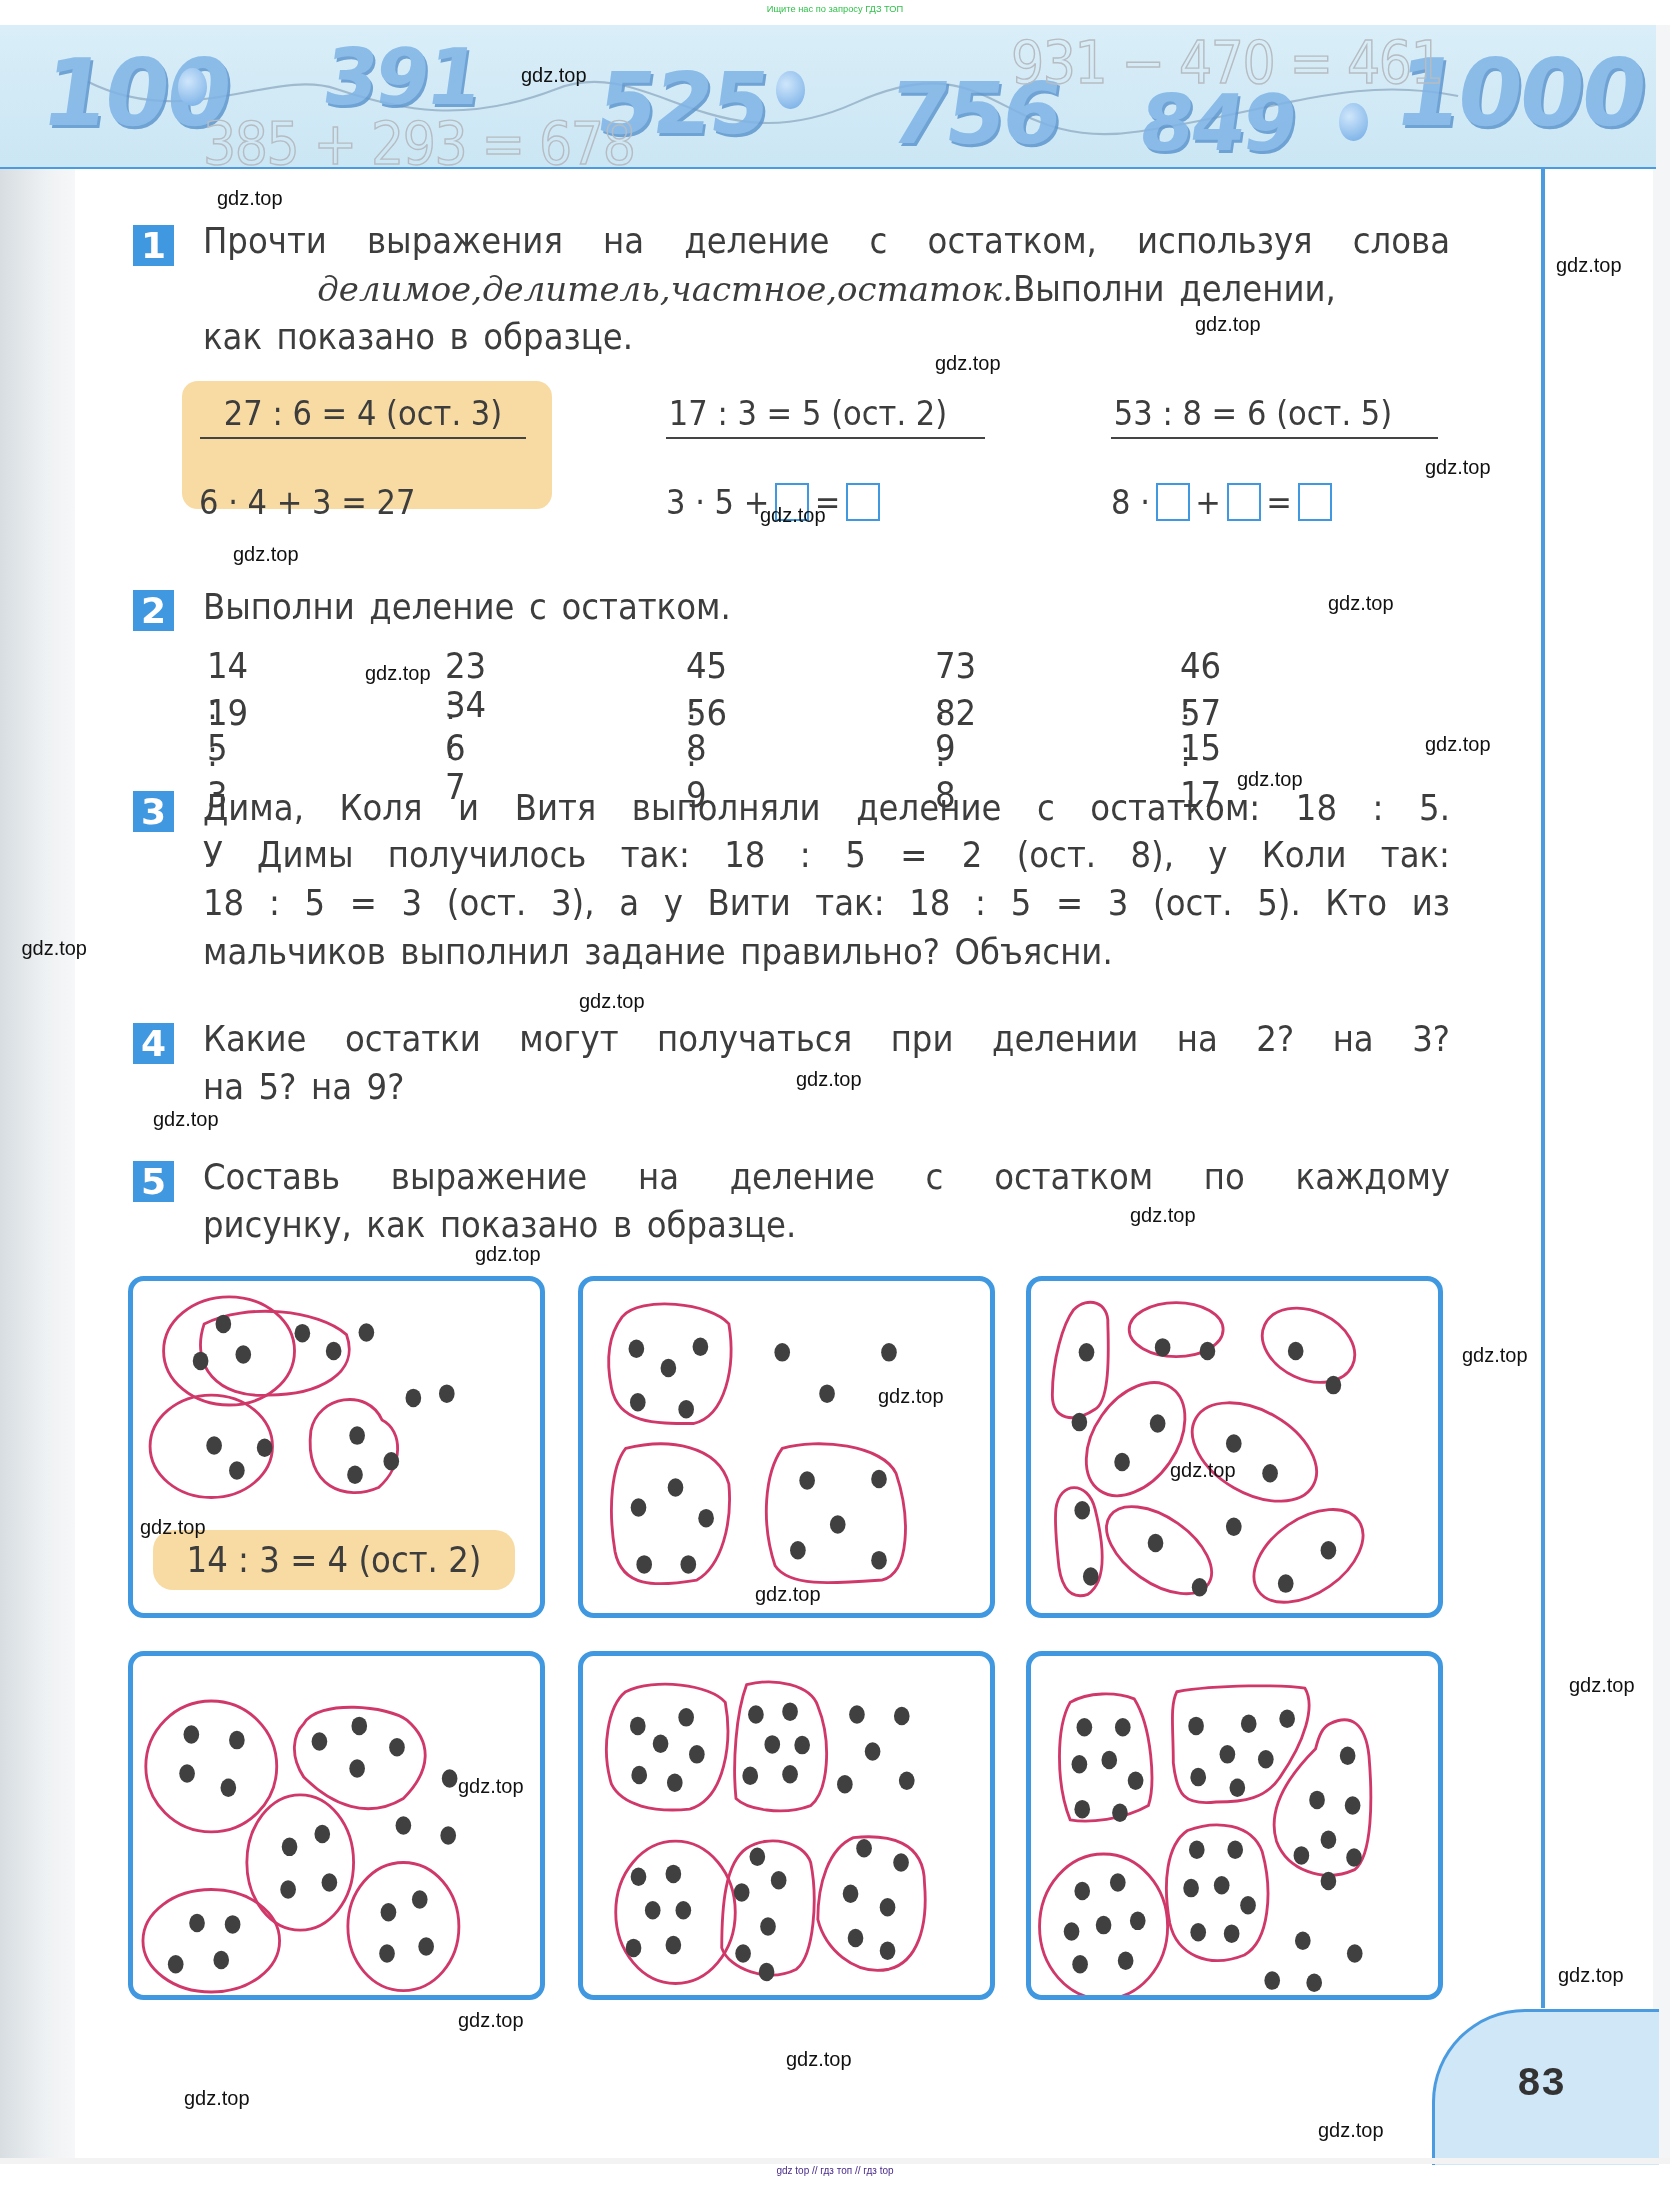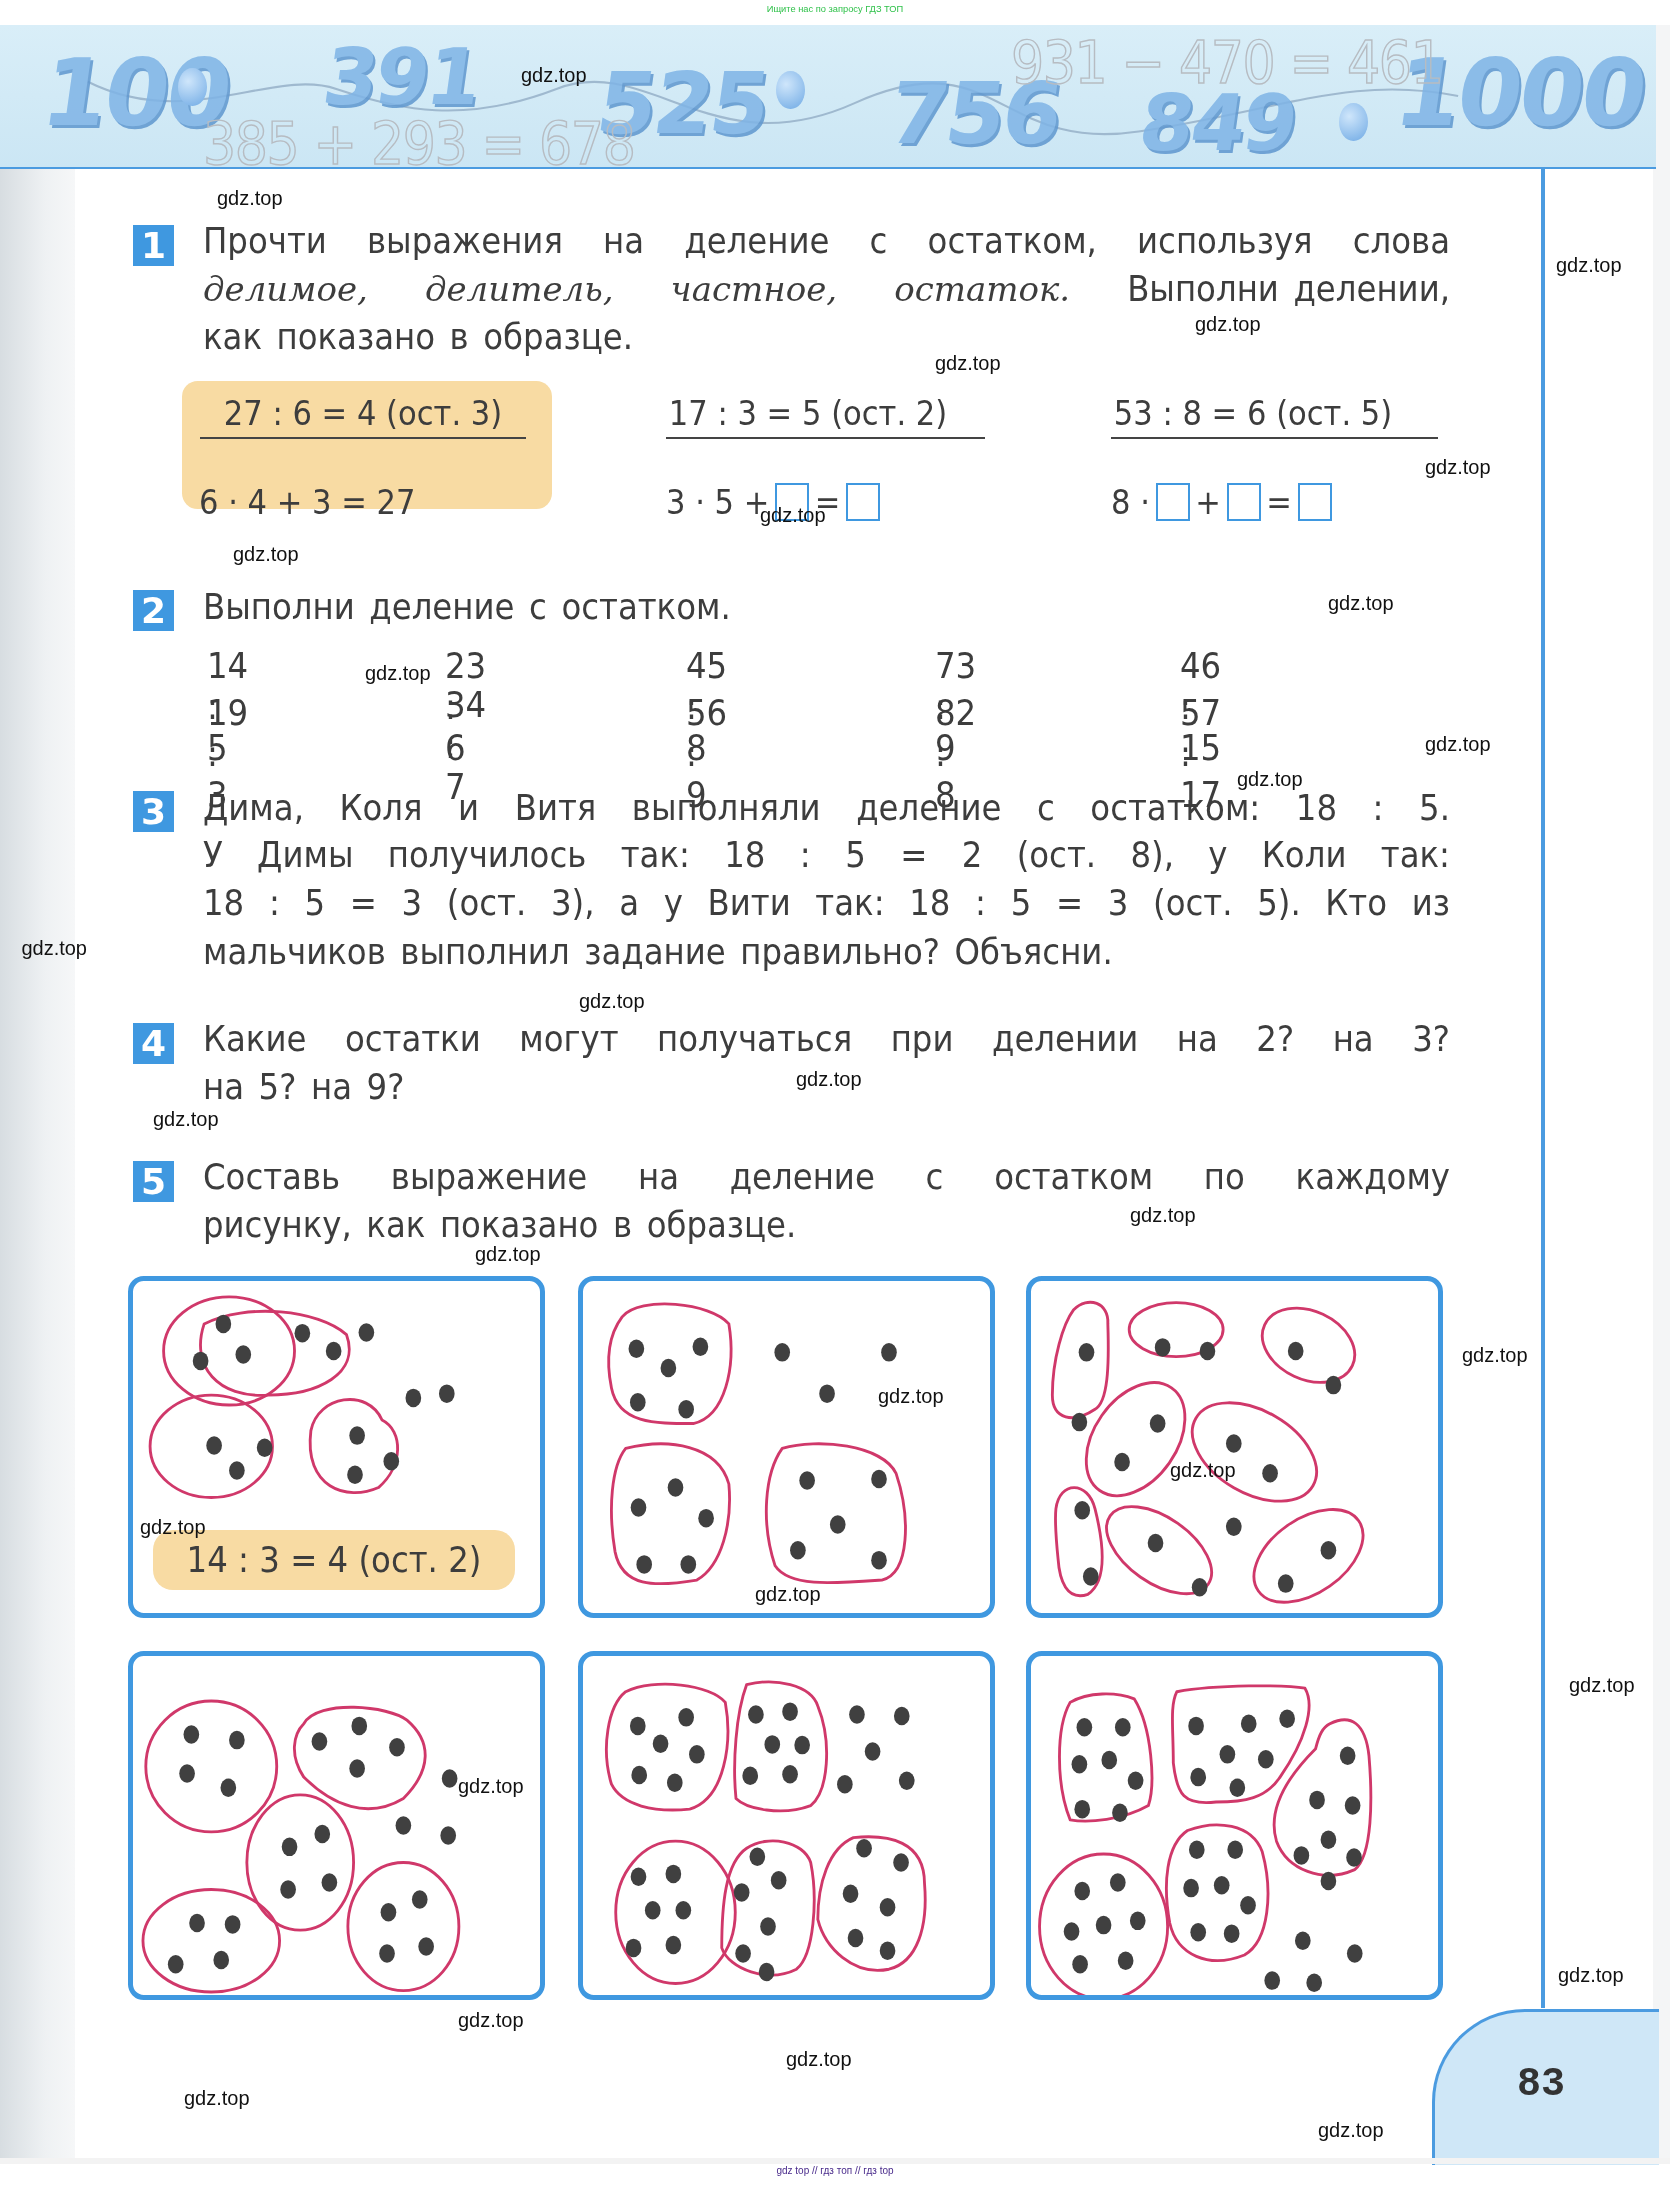--- a/index.html
+++ b/index.html
@@ -79,21 +79,21 @@
   <span class="bead" style="left:1339px;top:78px;"></span>
   <span class="num" style="left:1396px;top:14.2px;font-size:93px;">1000</span>
   <span class="eq" style="left:203px;top:85px;font-size:58px;">385 + 293 = 678</span>
   <span class="eq" style="left:1011px;top:3.6px;font-size:58px;">931 − 470 = 461</span>
 </div>
 
 <div class="abs right-rule"></div>
 
 <div class="abs badge" style="left:133px;top:225px;">1</div>
 <div class="abs task-text" style="left:203px;top:217px;width:1247px;">Прочти выражения на деление с остатком, используя слова</div>
-<div class="abs task-text" style="left:203px;top:265px;width:1247px;display:flex;justify-content:space-between;">
+<div class="abs task-text" style="left:203px;top:265px;width:1247px;display:flex;justify-content:center;">
   <i>делимое,</i>
   <i>делитель,</i>
   <i>частное,</i>
   <i>остаток.</i>
   <span>Выполни делении,</span>
 </div>
 <div class="abs task-text last-left" style="left:203px;top:313px;width:1247px;">как показано в образце.</div>
 
 <div class="abs sample-box" style="left:182px;top:381px;width:370px;height:128px;"></div>
 <div class="abs frac" style="left:199px;top:393px;width:328px;text-align:center;">

